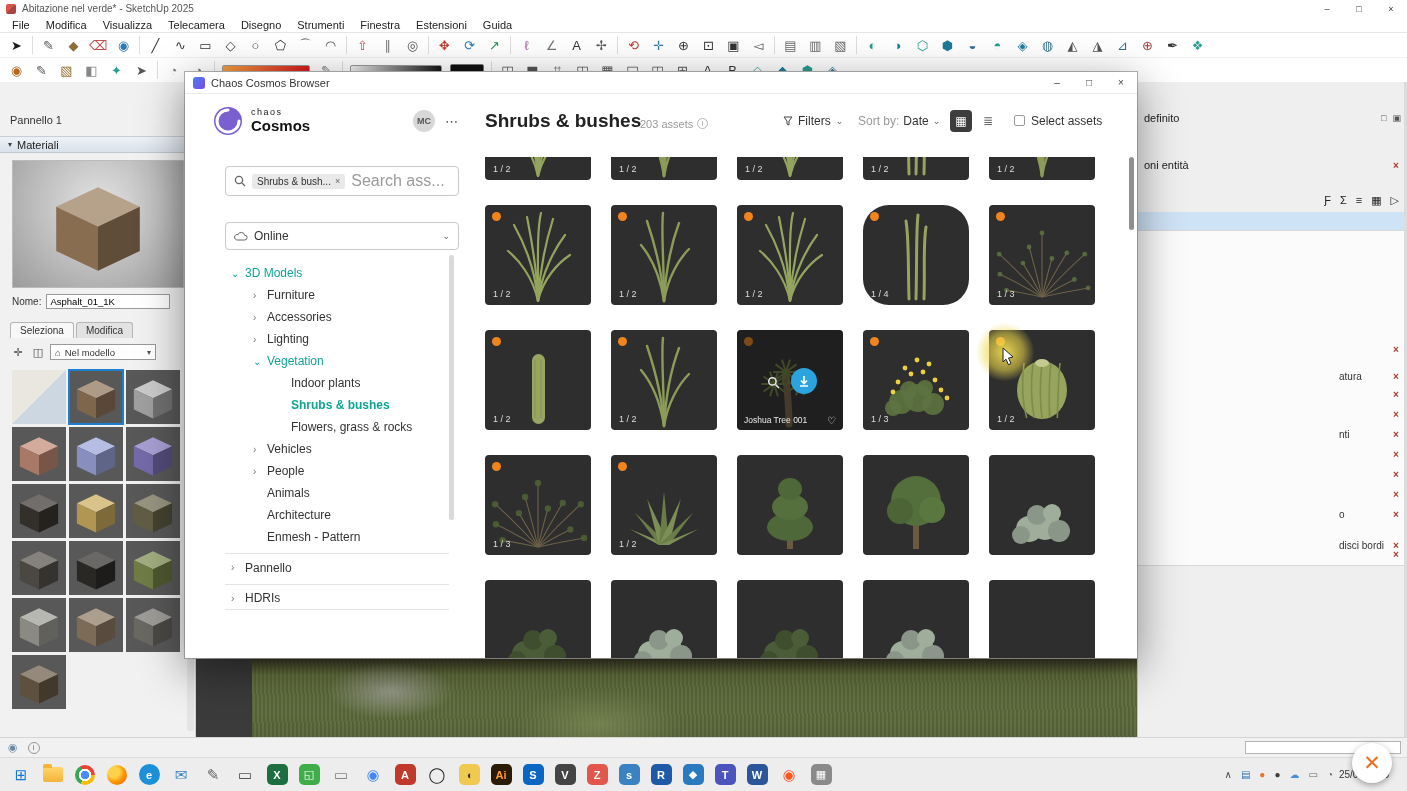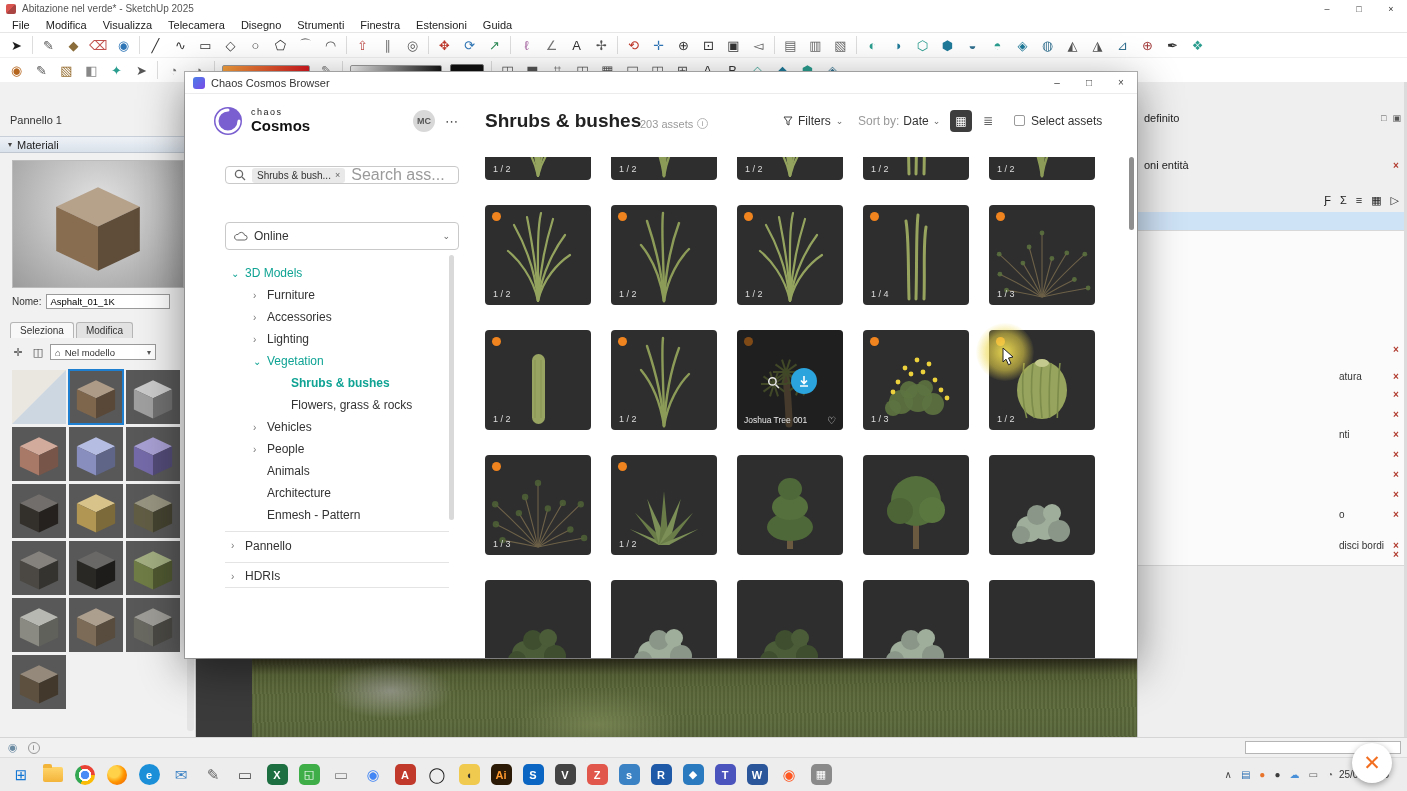--- a/index.html
+++ b/index.html
@@ -107,21 +107,21 @@
   .info-dot { position:absolute; left:512px; top:24px; width:11px; height:11px; border:1px solid #b5b5b5; border-radius:50%; font-size:8px; color:#999; display:flex; align-items:center; justify-content:center; }
   .hdr-filters { position:absolute; left:598px; top:20px; display:flex; align-items:center; gap:5px; font-size:12px; color:#333; }
   .hdr-sort { position:absolute; left:673px; top:20px; display:flex; align-items:center; gap:4px; font-size:12px; }
   .hdr-sort .sl { color:#999; } .hdr-sort .sv { color:#333; }
   .chev { font-size:9px; color:#666; }
   .grid-btn { position:absolute; left:765px; top:16px; width:22px; height:22px; background:#3d3d3d; border-radius:4px; color:#fff; font-size:12px; display:flex; align-items:center; justify-content:center; }
   .list-btn { position:absolute; left:792px; top:16px; width:22px; height:22px; color:#666; font-size:12px; display:flex; align-items:center; justify-content:center; }
   .sel-check { position:absolute; left:829px; top:21px; width:11px; height:11px; border:1px solid #9a9a9a; border-radius:2px; background:#fff; }
   .sel-label { position:absolute; left:846px; top:20px; font-size:12px; color:#333; }
 
-  .search-box { position:absolute; left:40px; top:94px; width:234px; height:18px; border:1px solid #c9c9c9; border-radius:4px; display:flex; align-items:center; padding:0 8px; gap:6px; }
+  .search-box { position:absolute; left:40px; top:94px; width:234px; height:30px; border:1px solid #c9c9c9; border-radius:4px; display:flex; align-items:center; padding:0 8px; gap:6px; }
   .chip { background:#e9e9e9; border-radius:3px; padding:2px 5px; font-size:10px; color:#333; display:flex; align-items:center; gap:4px; white-space:nowrap; }
   .chip .chip-x { font-size:9px; color:#666; }
   .search-ph { font-size:16px; color:#9a9a9a; white-space:nowrap; overflow:hidden; }
   .online-box { position:absolute; left:40px; top:150px; width:234px; height:28px; border:1px solid #c9c9c9; border-radius:4px; display:flex; align-items:center; padding:0 8px; gap:6px; font-size:12px; color:#333; }
   .online-box .chev { margin-left:auto; }
   .tree { position:absolute; left:40px; top:190px; width:224px; }
   .tree-item { height:22px; display:flex; align-items:center; font-size:12px; color:#333; }
   .tree-item.lvl0 { padding-left:6px; } .tree-item.lvl1 { padding-left:28px; } .tree-item.lvl2 { padding-left:52px; }
   .tree-chev { width:14px; font-size:10px; color:#777; }
   .tree-item.accent, .tree-item.accent .tree-chev { color:#0fa394; }
@@ -663,20 +663,24 @@
         <div class="tree-label">Accessories</div>
       </div>
       <div class="tree-item lvl1">
         <div class="tree-chev">›</div>
         <div class="tree-label">Lighting</div>
       </div>
       <div class="tree-item lvl1 accent">
         <div class="tree-chev">⌄</div>
         <div class="tree-label">Vegetation</div>
       </div>
+      <div class="tree-item lvl2">
+        <div class="tree-chev"></div>
+        <div class="tree-label">Indoor plants</div>
+      </div>
       <div class="tree-item lvl2 selected">
         <div class="tree-chev"></div>
         <div class="tree-label">Shrubs &amp; bushes</div>
       </div>
       <div class="tree-item lvl2">
         <div class="tree-chev"></div>
         <div class="tree-label">Flowers, grass &amp; rocks</div>
       </div>
       <div class="tree-item lvl1">
         <div class="tree-chev">›</div>
@@ -792,21 +796,21 @@
             <path d="M53,96 C52,60 45,28 42,12" stroke="#94a45f" stroke-width="2.2" fill="none" stroke-linecap="round"></path>
             <path d="M53,96 C53,55 52,24 56,8" stroke="#94a45f" stroke-width="2.2" fill="none" stroke-linecap="round"></path>
             <path d="M53,96 C55,60 63,30 68,14" stroke="#94a45f" stroke-width="2.2" fill="none" stroke-linecap="round"></path>
             <path d="M53,96 C57,66 71,42 80,30" stroke="#94a45f" stroke-width="2.2" fill="none" stroke-linecap="round"></path>
             <path d="M53,96 C48,72 33,54 23,46" stroke="#94a45f" stroke-width="2.2" fill="none" stroke-linecap="round"></path>
             <path d="M53,96 C58,74 73,58 85,50" stroke="#94a45f" stroke-width="2.2" fill="none" stroke-linecap="round"></path>
           </svg></div>
         <div class="badge"></div>
         <div class="tile-label">1 / 2</div>
       </div>
-      <div class="tile" style="left: 393px; top: 48px;">
+      <div class="tile" style="left: 393px; top: 48px; border-radius: 26px;">
         <div class="plant"><svg viewBox="0 0 106 100" width="106" height="100">
             <path d="M46,94 C45,60 46,34 43,16" stroke="#97a45e" stroke-width="3" fill="none" stroke-linecap="round"></path>
             <path d="M53,94 C54,56 53,28 55,10" stroke="#97a45e" stroke-width="3" fill="none" stroke-linecap="round"></path>
             <path d="M61,94 C62,64 60,40 63,22" stroke="#97a45e" stroke-width="3" fill="none" stroke-linecap="round"></path>
           </svg></div>
         <div class="badge"></div>
         <div class="tile-label">1 / 4</div>
       </div>
       <div class="tile" style="left: 519px; top: 48px;">
         <div class="plant"><svg viewBox="0 0 106 100" width="106" height="100">

